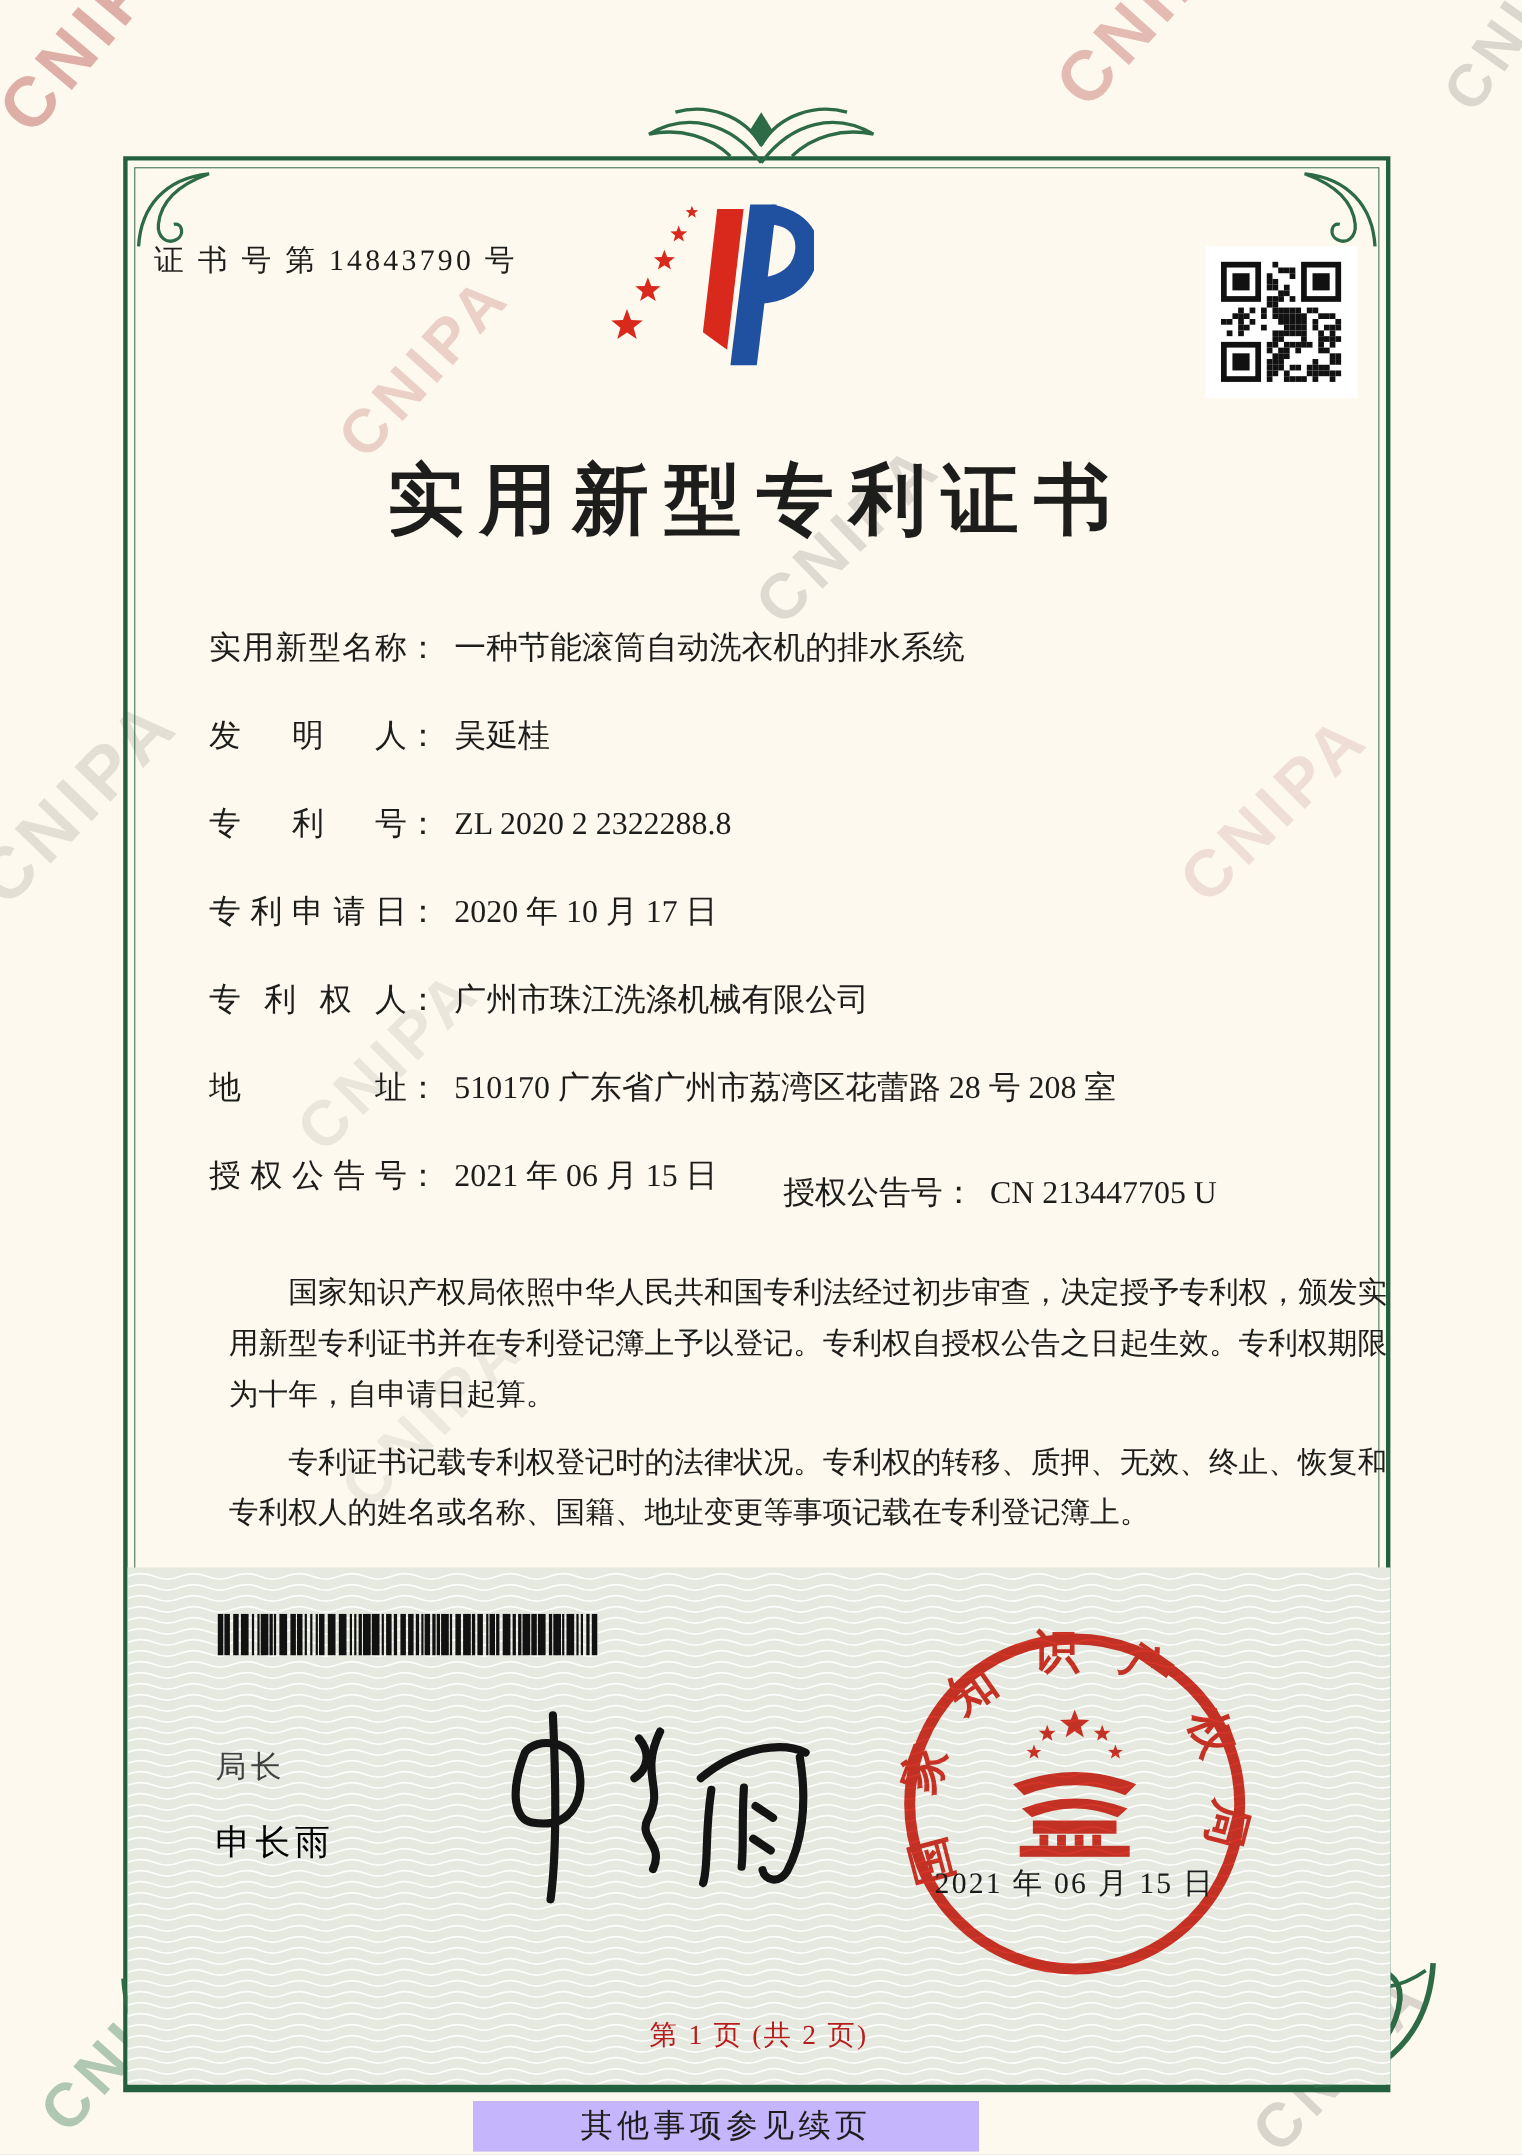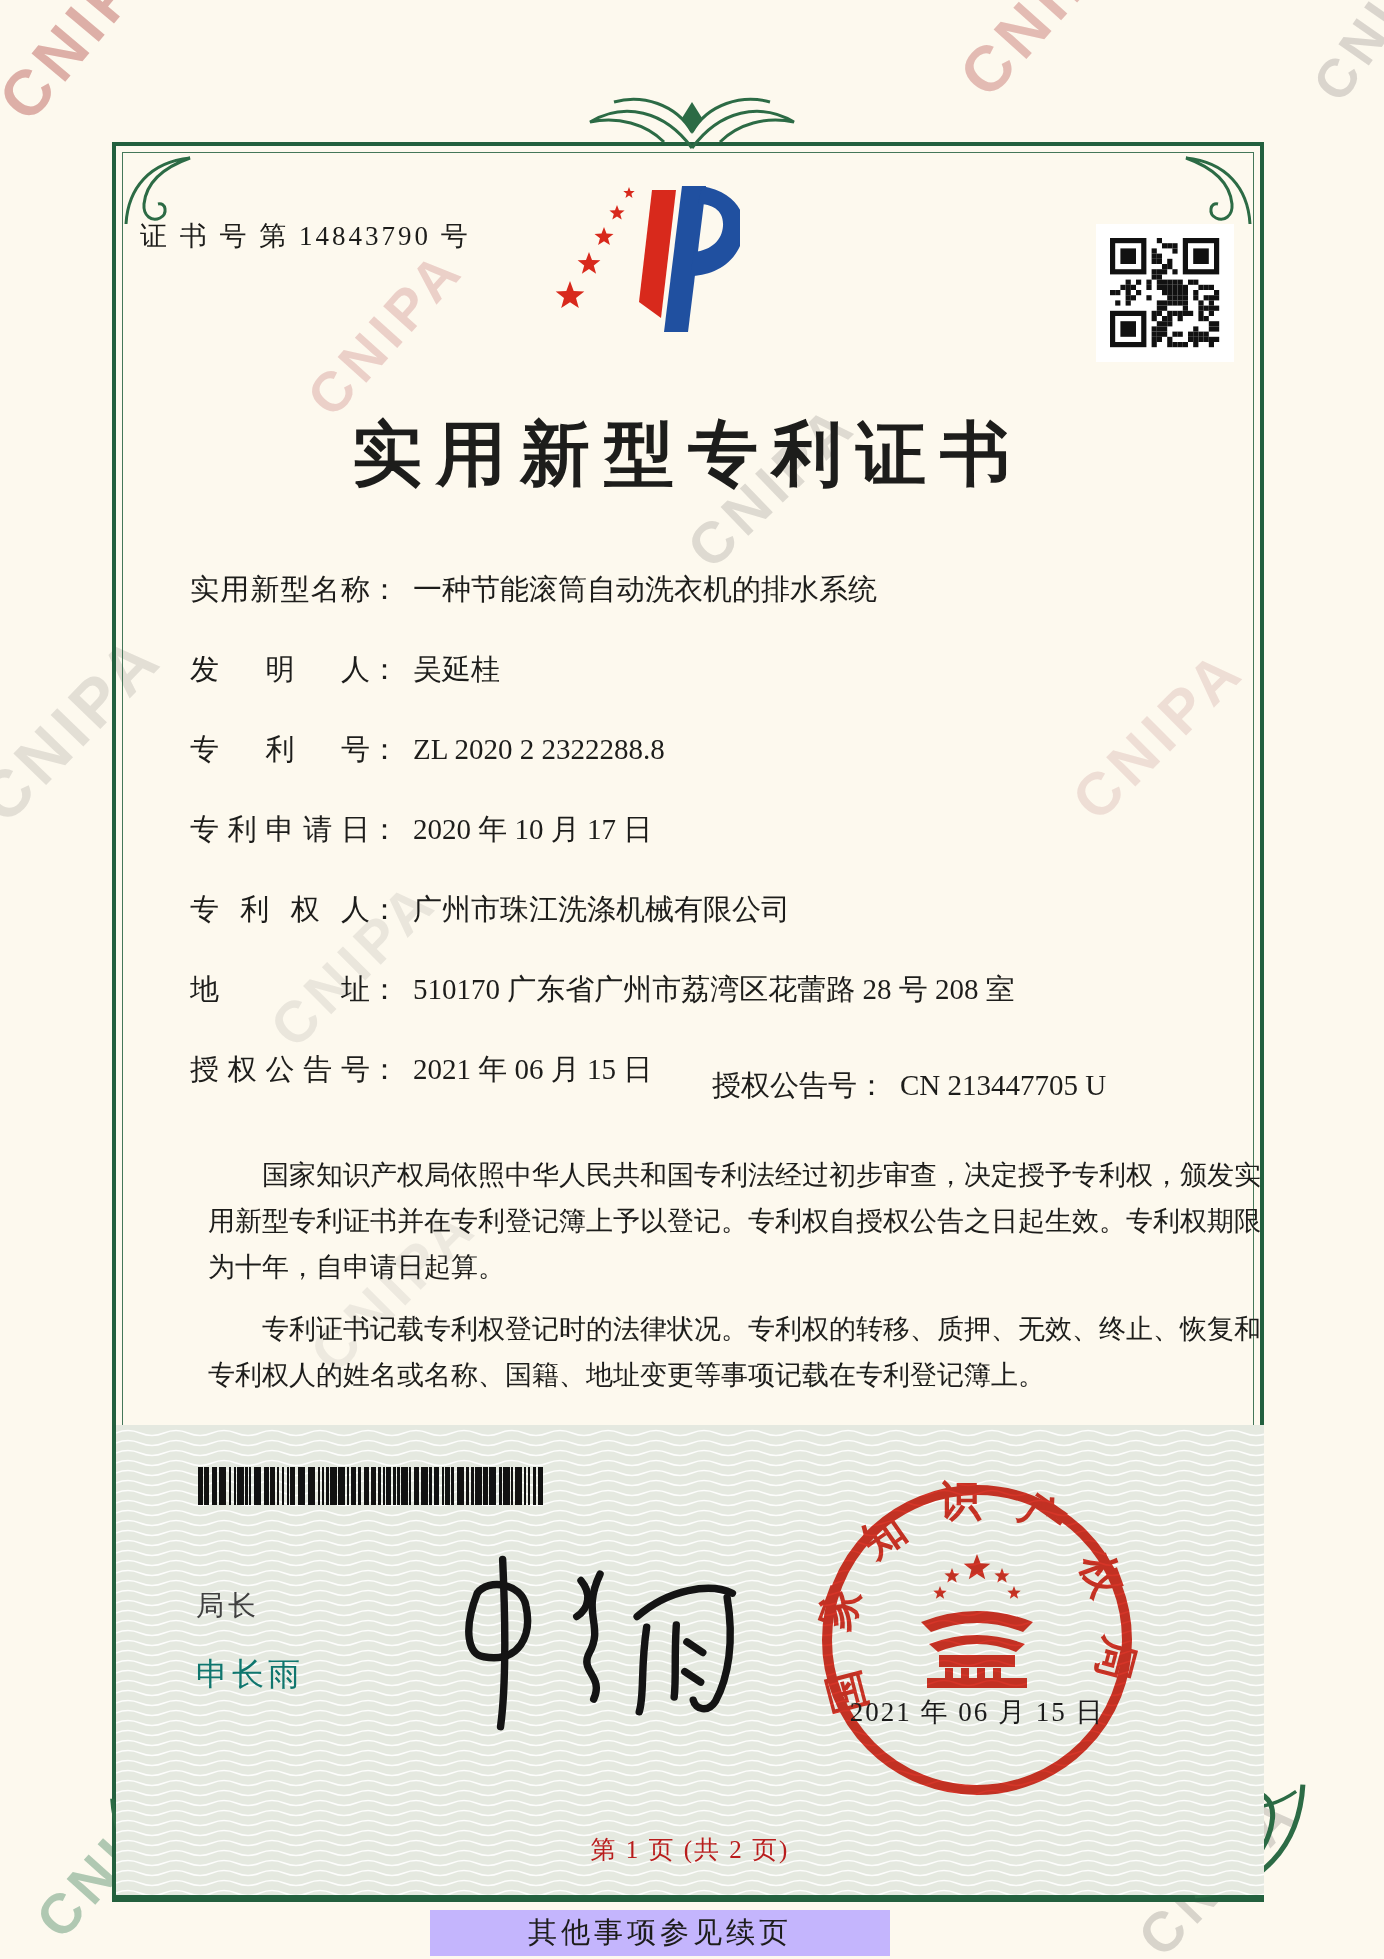--- a/index.html
+++ b/index.html
@@ -32,21 +32,21 @@
   .grant2{position:absolute; left:522px; top:16px;}
   .paras{position:absolute; left:192px; top:1136px; width:1085px; font-size:27px; line-height:46px;
          text-align:justify;}
   .paras p{margin:16px; text-indent:54px;}
   .wavy{position:absolute; left:116px; top:1425px; width:1148px; height:470px;
         background:var(--wave-bg); overflow:hidden;}
   .barcode{position:absolute; left:80px; top:42px;}
   .issuer-title{position:absolute; left:80px; top:162px; font-size:28px;
         font-family:"Liberation Sans","DejaVu Sans",sans-serif; letter-spacing:4px; color:#404040;}
   .issuer-name{position:absolute; left:80px; top:228px; font-size:32px;
-        font-family:Liberation Mono, monospace; letter-spacing:4px; color:#0f766e;}
+        font-family:Liberation Mono, monospace; letter-spacing:4px; color:#000000;}
   .signature{position:absolute; left:300px; top:128px;}
   .page-num{position:absolute; left:424px; top:408px; width:300px; text-align:center;
         font-size:25px; letter-spacing:2px; color:#b91c1c;}
   .seal{position:absolute; left:809px; top:1472px; width:336px; height:336px; z-index:5;
         mix-blend-mode:multiply; opacity:.95;}
   .seal-date{position:absolute; left:809px; top:1694px; width:336px; text-align:center;
         font-size:27px; color:#1b1b1b; z-index:6; letter-spacing:2px;}
   .caption-box{position:absolute; left:430px; top:1910px; width:460px; height:46px;
         background:#c4b5fd; z-index:3; display:flex; align-items:center; justify-content:center;}
   .caption-box span{font-size:29px; letter-spacing:4px;}

